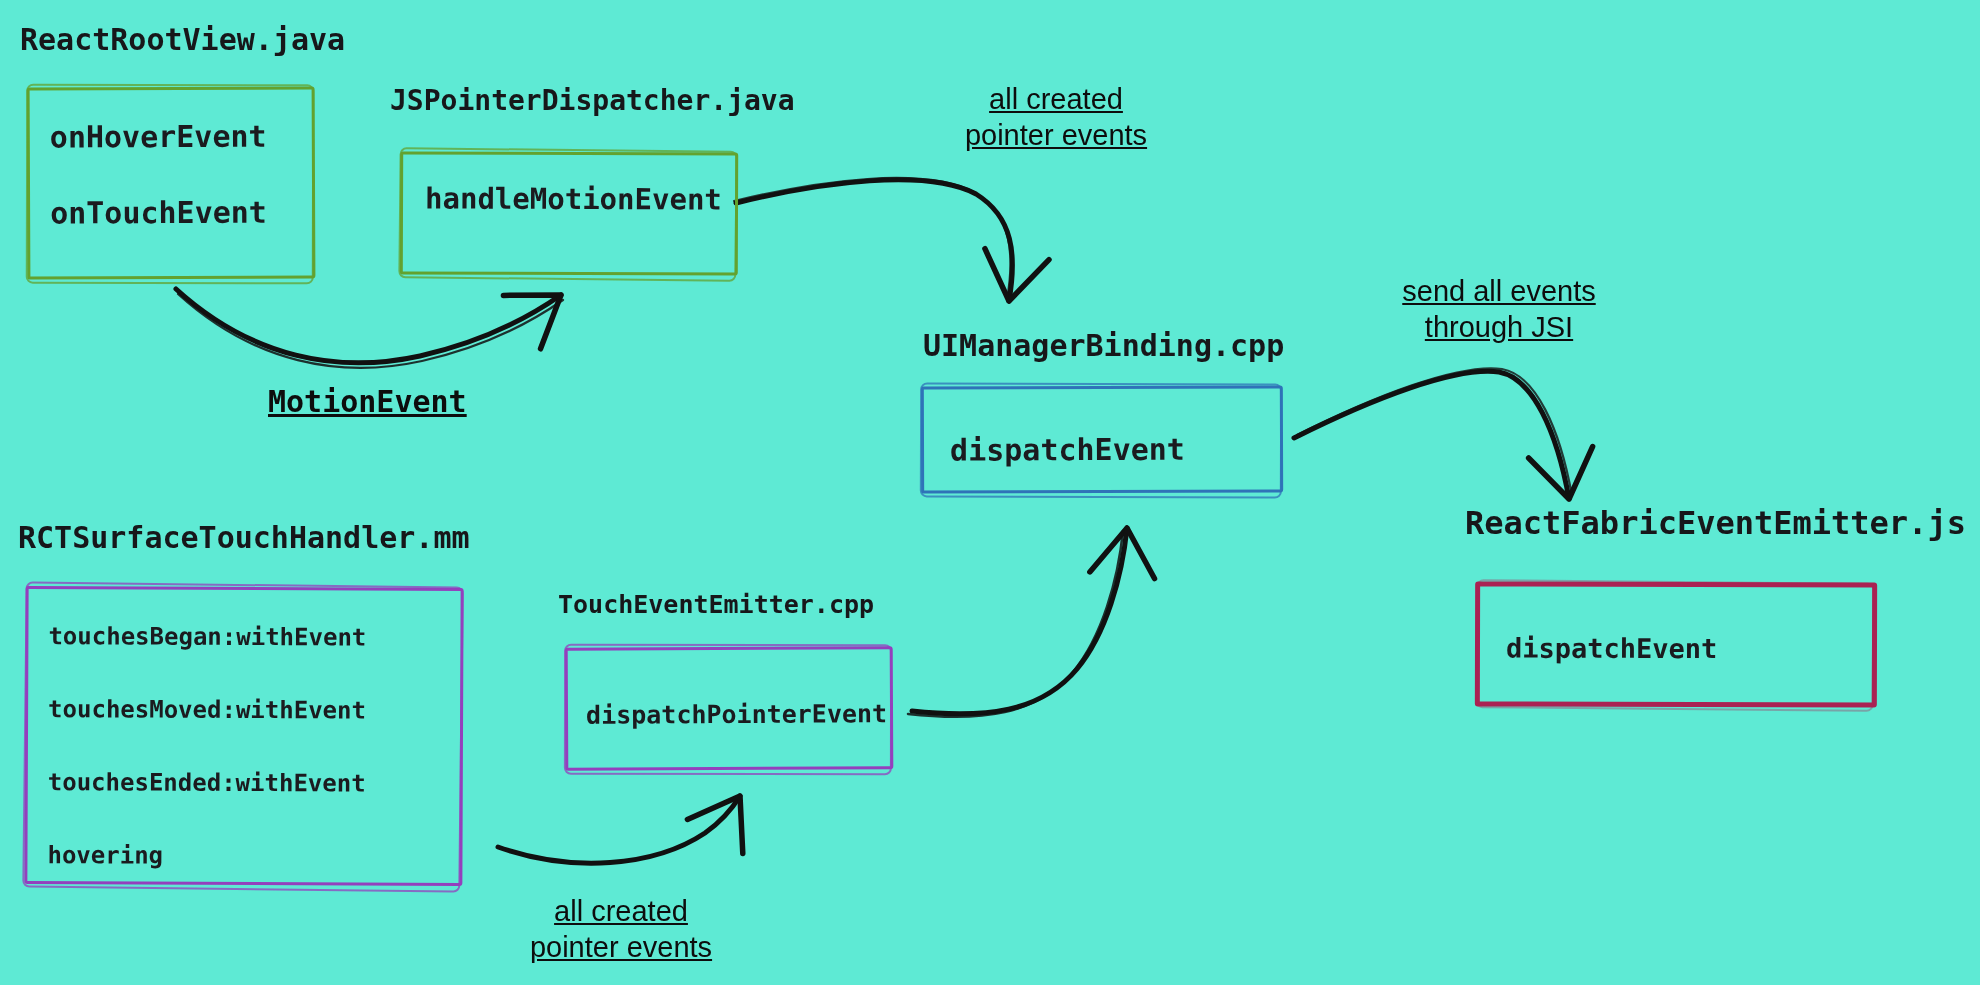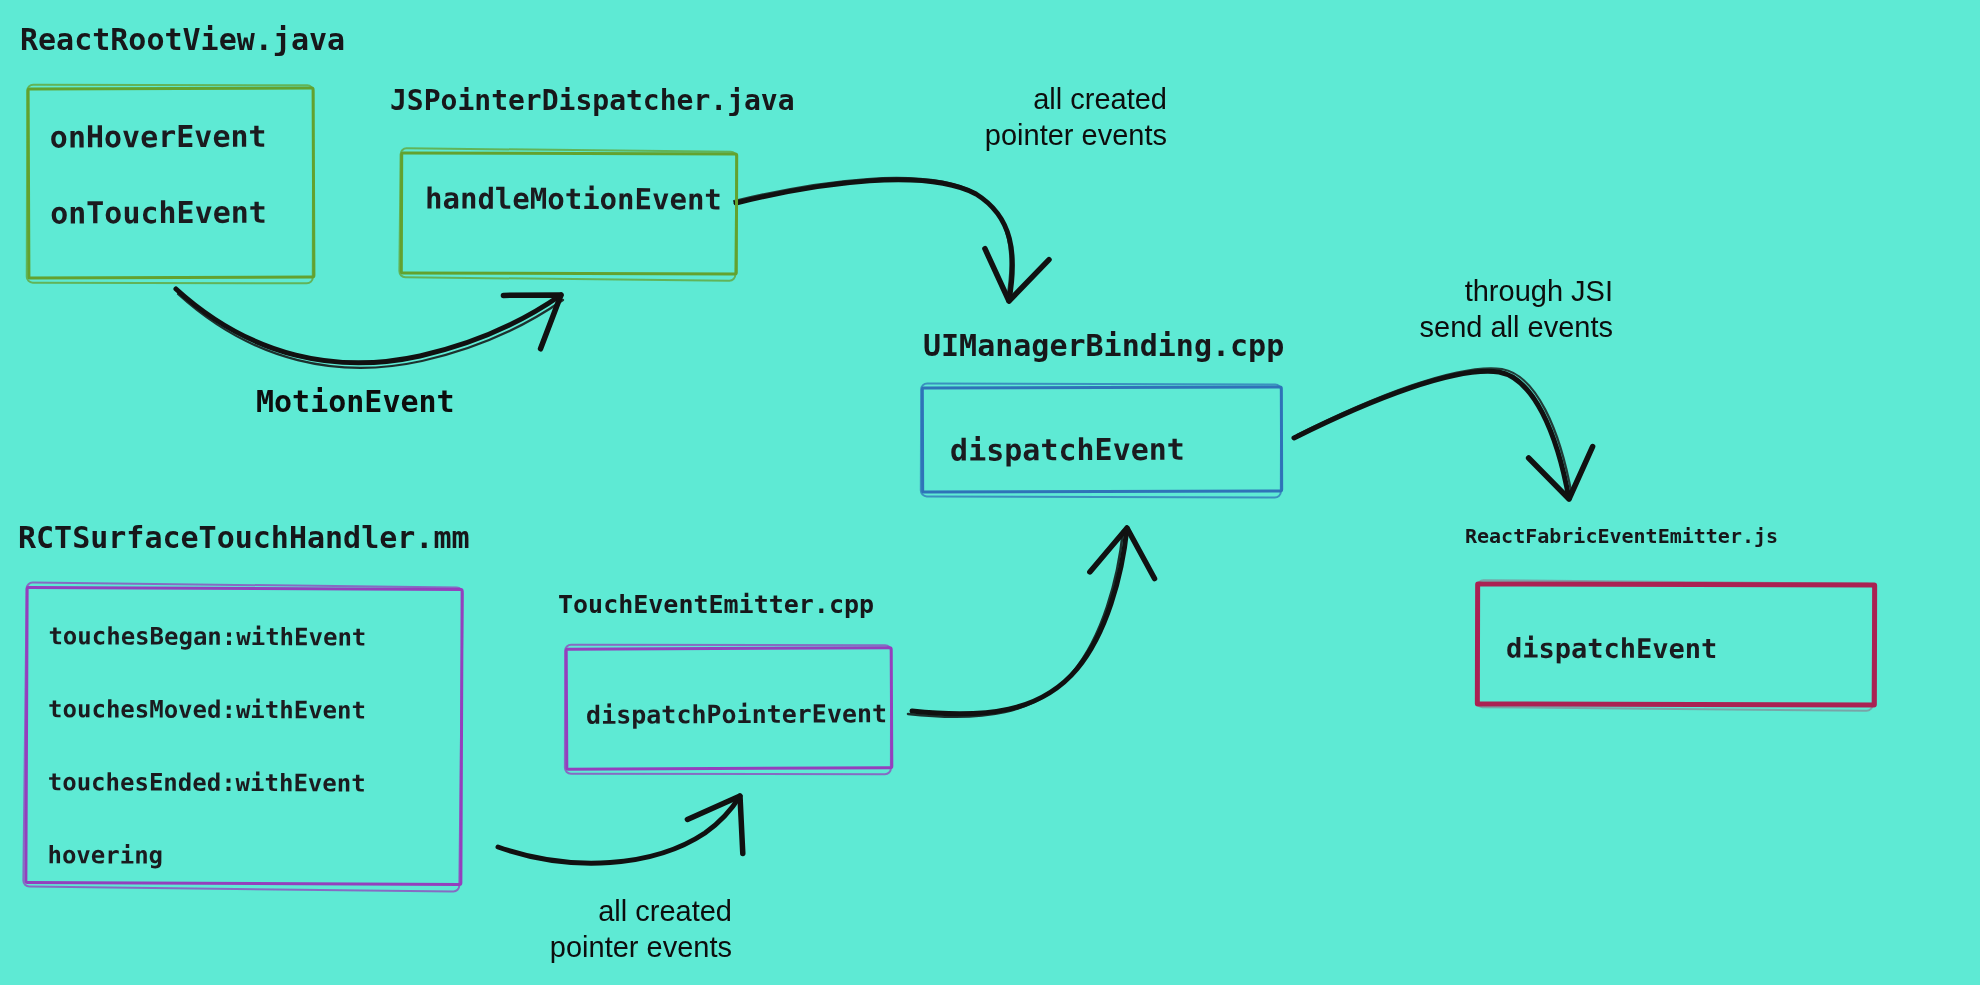--- a/index.html
+++ b/index.html
@@ -48,22 +48,23 @@
     font-weight:700;
     color:#1b1b1f;
     white-space:nowrap;
     line-height:1.25;
   }
   .edge-label{
     position:absolute;
     font-family:"Liberation Sans","DejaVu Sans",sans-serif;
     font-size:29px;
     color:#0d0d0d;
-    text-align:right;
+    text-align:center;
     line-height:1.24;
+    text-decoration:underline;
   }
   .edge-label.mono{
     font-family:"DejaVu Sans Mono","Liberation Mono",monospace;
     font-weight:700;
     font-size:30px;
   }
 
   
   .b1{left:27px;top:87px;width:288px;height:192px;transform:rotate(-.25deg);
       display:flex;flex-direction:column;gap:38px;padding:28px 0 0 20px;}
@@ -83,26 +84,26 @@
   .b6{left:1475px;top:582px;width:402px;height:125px;transform:rotate(.15deg);
       padding:45px 0 0 26px;}
   .b6 .method{font-size:27px;}
 
   
   .t1{left:20px;top:22px;font-size:30px;}
   .t2{left:390px;top:84px;font-size:28px;}
   .t3{left:923px;top:328px;font-size:30px;}
   .t4{left:18px;top:520px;font-size:30px;}
   .t5{left:558px;top:590px;font-size:25px;}
-  .t6{left:1465px;top:524px;font-size:20px;}
+  .t6{left:1465px;top:504px;font-size:32px;}
 
   
   .l1{left:945px;top:82px;width:222px;}
   .l2{left:1385px;top:274px;width:228px;}
-  .l3{left:256px;top:383px;}
+  .l3{left:268px;top:383px;}
   .l4{left:510px;top:894px;width:222px;}
 </style>
 </head>
 <body>
 
 <div class="canvas">
 
   <svg class="arrows" viewBox="0 0 1980 985" xmlns="http://www.w3.org/2000/svg">
     <defs>
       <marker id="arrowhead" markerWidth="12" markerHeight="14" refX="0" refY="0" orient="auto" markerUnits="strokeWidth" overflow="visible">
@@ -167,22 +168,22 @@
   <div class="file-title t6">ReactFabricEventEmitter.js</div>
   <div class="box crimson b6">
     <div class="method">dispatchEvent</div>
   </div>
 
   <div class="edge-label l1">
     <div>all created</div>
     <div>pointer events</div>
   </div>
   <div class="edge-label l2">
+    <div>send all events</div>
     <div>through JSI</div>
-    <div>send all events</div>
   </div>
   <div class="edge-label mono l3">MotionEvent</div>
   <div class="edge-label l4">
     <div>all created</div>
     <div>pointer events</div>
   </div>
 
 </div>
 
 </body></html>

